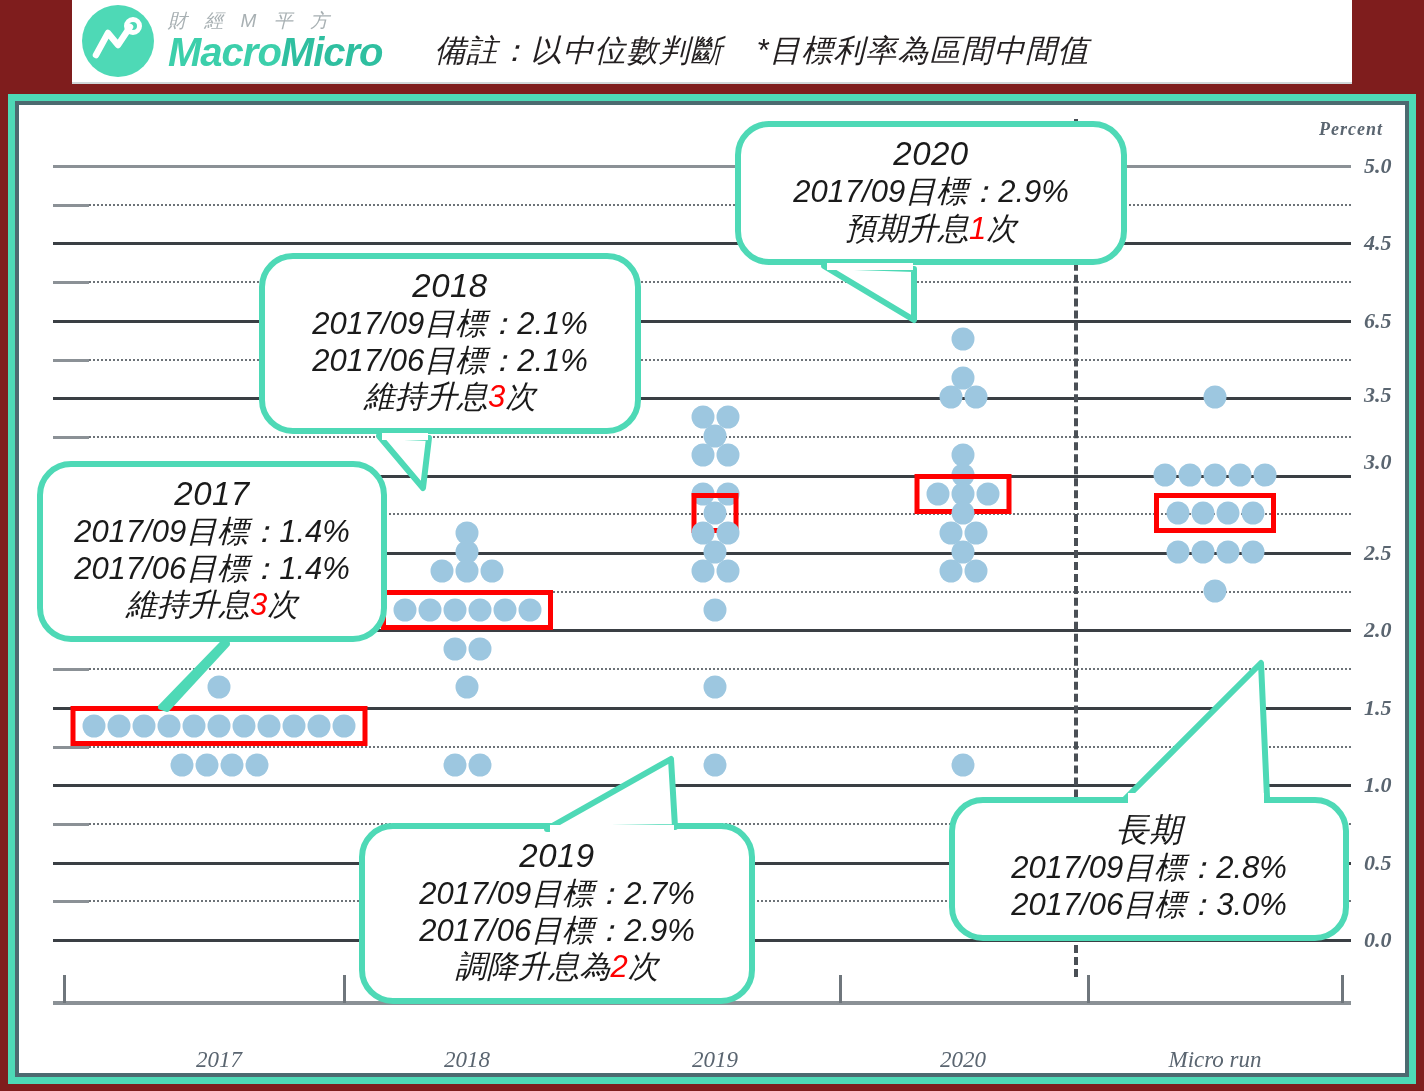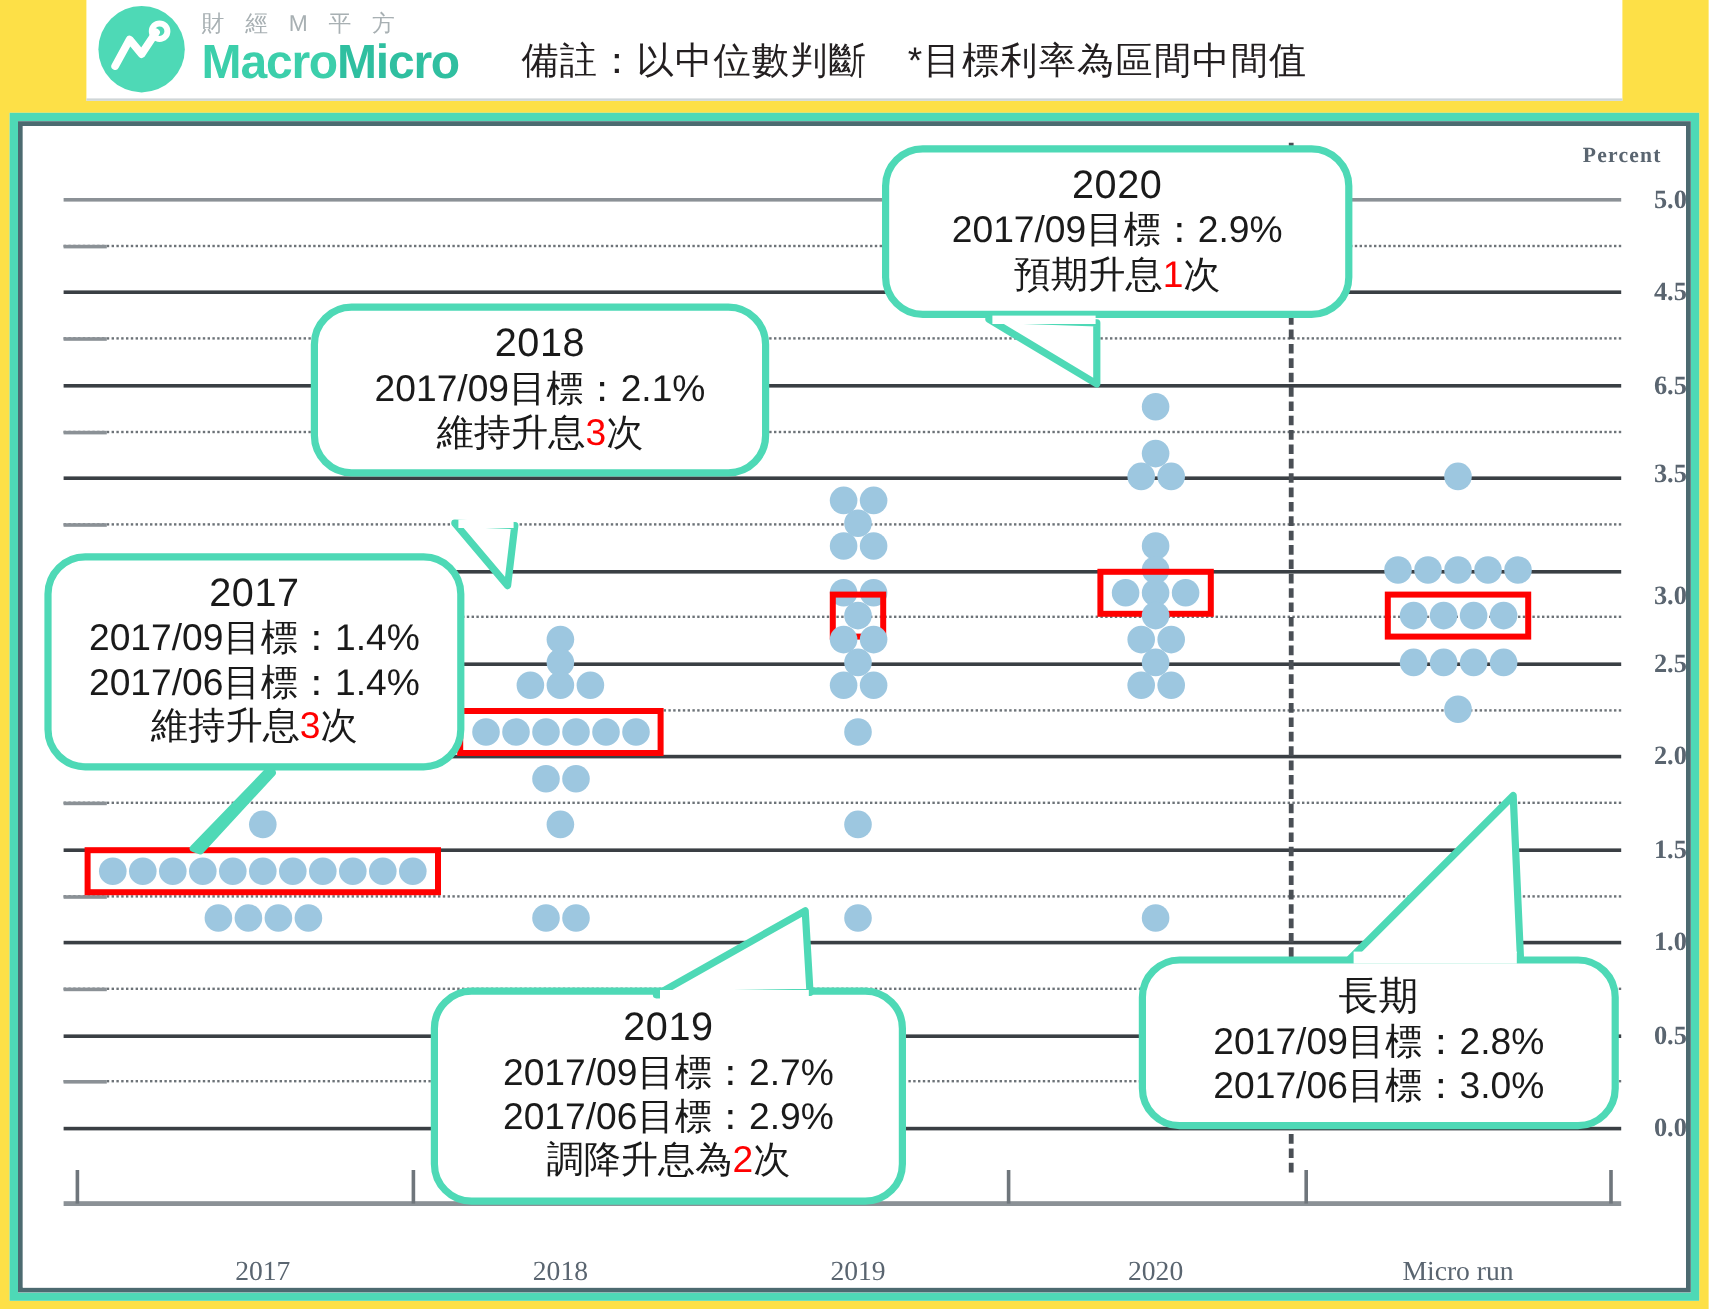--- a/index.html
+++ b/index.html
@@ -3,21 +3,21 @@
 <meta charset="utf-8">
 <style>
   * { box-sizing: border-box; }
   html, body {
     margin: 0; padding: 0;
     width: 1424px; height: 1091px;
     background: #ffffff;
     font-family: "Liberation Sans", sans-serif;
     overflow: hidden;
   }
-  #root { position: relative; width: 1424px; height: 1091px; background:#fde047; }
+  #root { position: relative; width: 1424px; height: 1091px; background:#7f1d1d;font-style:italic; }
 
   
   .header {
     position: absolute; left: 72px; top: 0px; width: 1280px; height: 84px;
     background: #fff; border-bottom: 2px solid #cfd6d8;
     display: flex; align-items: center;
   }
   .logo-wrap { display:flex; align-items:center; padding-left: 10px; }
   .logo-mark {
     width: 72px; height: 72px; border-radius: 50%;
@@ -60,21 +60,21 @@
   .gridline.minor {
     border-top: 2px dotted #6d7378;
   }
   .tick-stub {
     position: absolute; left: 34px; width: 36px; height: 0;
     border-top: 3px solid #8b9196;
   }
   .ylabel {
     position: absolute; left: 1345px; width: 56px;
     font-family: "Liberation Serif", serif; font-weight: bold;
-    font-size: 22px; color: #5a6570; text-align: center;
+    font-size: 22px; color: #5a6570; text-align: left;
     transform: translateY(-12px);
   }
   .percent-label {
     position: absolute; left: 1300px; top: 14px;
     font-family: "Liberation Serif", serif; font-weight: bold;
     font-size: 18px; color: #5a6570; letter-spacing: 1px;
   }
 
   
   .axis-line {
@@ -166,21 +166,21 @@
             <div class="tick-stub" style="top: 563.1px;"></div>
             <div class="gridline major" style="top: 524.4px;"></div>
             <div class="ylabel" style="top: 524.4px;">2.0</div>
             <div class="gridline minor" style="top: 485.7px;"></div>
             <div class="tick-stub" style="top: 485.7px;"></div>
             <div class="gridline major" style="top: 447px;"></div>
             <div class="ylabel" style="top: 447px;">2.5</div>
             <div class="gridline minor" style="top: 408.3px;"></div>
             <div class="tick-stub" style="top: 408.3px;"></div>
             <div class="gridline major" style="top: 369.6px;"></div>
-            <div class="ylabel" style="top: 390px;">3.0</div>
+            <div class="ylabel" style="top: 356px;">3.0</div>
             <div class="gridline minor" style="top: 330.9px;"></div>
             <div class="tick-stub" style="top: 330.9px;"></div>
             <div class="gridline major" style="top: 292.2px;"></div>
             <div class="ylabel" style="top: 289px;">3.5</div>
             <div class="gridline minor" style="top: 253.5px;"></div>
             <div class="tick-stub" style="top: 253.5px;"></div>
             <div class="gridline major" style="top: 214.8px;"></div>
             <div class="ylabel" style="top: 214.8px;">6.5</div>
             <div class="gridline minor" style="top: 176.1px;"></div>
             <div class="tick-stub" style="top: 176.1px;"></div>
@@ -300,20 +300,21 @@
           <div class="row"><span>預期升息</span><span class="hl">1</span><span>次</span></div>
         </div>
         <svg class="tail" style="left:800px; top:158px; width:140px; height:60px;">
           <path d="M5,3 L95,57 L95,6 Z" fill="#ffffff" stroke="#4ed9b6" stroke-width="6" stroke-linejoin="round"></path>
           <rect x="8" y="0" width="86" height="7" fill="#ffffff"></rect>
         </svg>
 
         <div class="callout" style="left:240px; top:148px; width:382px;">
           <div class="title">2018</div>
           <div class="row">2017/09目標：2.1%</div>
+          <div class="row">2017/06目標：2.1%</div>
           <div class="row"><span>維持升息</span><span class="hl">3</span><span>次</span></div>
         </div>
         <svg class="tail" style="left:352px; top:328px; width:120px; height:60px;">
           <path d="M8,3 L52,55 L58,5 Z" fill="#ffffff" stroke="#4ed9b6" stroke-width="6" stroke-linejoin="round"></path>
           <rect x="11" y="0" width="46" height="7" fill="#ffffff"></rect>
         </svg>
 
         <div class="callout" style="left:18px; top:356px; width:350px;">
           <div class="title">2017</div>
           <div class="row">2017/09目標：1.4%</div>

